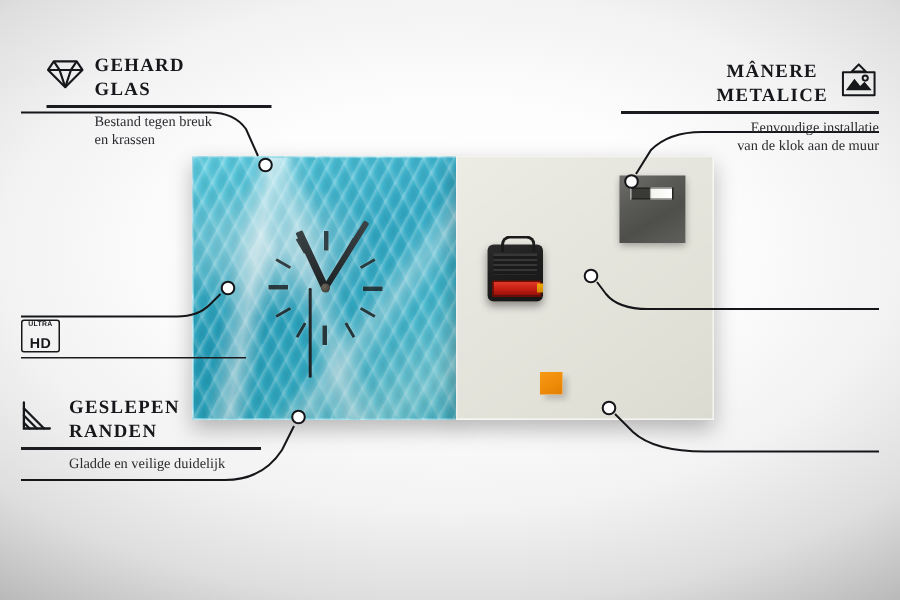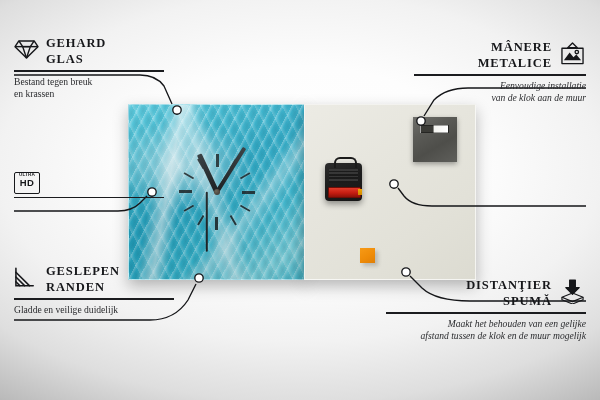--- a/index.html
+++ b/index.html
@@ -116,29 +116,30 @@
   .ctitle{
     display:flex;align-items:center;gap:7px;
     font-size:12.5px;font-weight:bold;letter-spacing:.9px;color:#16171a;
     line-height:1.25;text-transform:uppercase;
   }
   .ctitle .txt{white-space:pre-line;}
   .rule{height:1.4px;background:#1b1c1f;margin:3px 0 4px;}
   .csub{
     font-size:9.6px;color:#2b2c2f;line-height:1.32;white-space:pre-line;
     font-family:"Liberation Serif", serif;
+    margin-left:32px;
   }
   .left  .ctitle{justify-content:flex-start;}
   .right .ctitle{justify-content:flex-end;}
-  .right .csub{text-align:right;font-style:italic;}
+  .right .csub{text-align:right;}
   .left  .csub{text-align:left;}
   .ico{flex:0 0 auto;display:block;}
   .hdbox{
     width:24px;height:20px;border:1.6px solid #17181b;border-radius:2px;
-    display:flex;flex-direction:column;align-items:center;justify-content:flex-start;line-height:1;
+    display:flex;flex-direction:column;align-items:center;justify-content:space-between;line-height:1;margin-top:41px;
   }
   .hdbox .u{font-size:4.6px;font-weight:bold;letter-spacing:.2px;font-family:"Liberation Sans",sans-serif;}
   .hdbox .h{font-size:9.5px;font-weight:bold;letter-spacing:.3px;font-family:"Liberation Sans",sans-serif;}
   
   #wires{position:absolute;left:0;top:0;width:600px;height:400px;pointer-events:none;}
   #wires path{fill:none;stroke:#151619;stroke-width:1.35;}
   #wires circle{fill:#ffffff;stroke:#151619;stroke-width:1.35;}
 </style>
 </head>
 <body>
@@ -221,21 +222,21 @@
     <path d="M586,88 H468 Q446,88 434,100 L424,116"></path>
     <circle cx="421" cy="121" r="4.2"></circle>
 
     <path d="M586,206 H432 Q412,206 404,196 L398,188"></path>
     <circle cx="394" cy="184" r="4.2"></circle>
 
     <path d="M586,301 H470 Q436,301 422,288 L410,276"></path>
     <circle cx="406" cy="272" r="4.2"></circle>
   </svg>
 
-  <div class="callout left" style="left:14px;top:36px;width:150px;">
+  <div class="callout left" style="left:31px;top:36px;width:150px;">
     <div class="ctitle">
       <span class="ico">
         <svg width="25" height="21" viewBox="0 0 26 22">
           <g fill="none" stroke="#16171a" stroke-width="1.5" stroke-linejoin="round">
             <path d="M5,2 H21 L25,8 L13,20 L1,8 Z"></path>
             <path d="M1,8 H25"></path>
               <path d="M5,2 L9,8 L13,20"></path>
               <path d="M21,2 L17,8 L13,20"></path>
             <path d="M9,8 H17"></path>
           </g>
@@ -273,51 +274,33 @@
       </span>
       <span class="txt">GESLEPEN
 RANDEN</span>
     </div>
     <div class="rule"></div>
     <div class="csub">Gladde en veilige duidelijk</div>
   </div>
 
   <div class="callout right" style="right:14px;top:40px;width:172px;">
     <div class="ctitle">
-      <span class="txt" style="text-align:right">MÂNERE
+      <span class="txt" style="text-align:center">MÂNERE
 METALICE</span>
       <span class="ico">
         <svg width="27" height="23" viewBox="0 0 28 24">
           <g fill="none" stroke="#16171a" stroke-width="1.4" stroke-linejoin="round">
             <path d="M14,1 L9,6 H19 Z"></path>
             <rect x="3" y="6.5" width="22" height="16"></rect>
             <path d="M5,19 L11,11 L15,16 L18,13 L23,19 Z" fill="#16171a" stroke="none"></path>
             <circle cx="18.5" cy="10.5" r="1.8"></circle>
           </g>
         </svg>
       </span>
     </div>
     <div class="rule"></div>
     <div class="csub">Eenvoudige installatie
 van de klok aan de muur</div>
   </div>
 
 
-  <div class="callout right" style="right:14px;top:278px;width:200px;">
-    <div class="ctitle">
-      <span class="txt" style="text-align:right">DISTANŢIER
-SPUMĂ</span>
-      <span class="ico">
-        <svg width="27" height="25" viewBox="0 0 28 26">
-          <g fill="#16171a" stroke="#16171a" stroke-width="1.2" stroke-linejoin="round">
-            <path d="M11,1 h6 v8 h4 l-7,7 -7,-7 h4 z"></path>
-            <path d="M14,14.5 L25,19 L14,23.5 L3,19 Z" fill="none"></path>
-            <path d="M3,19 v2.5 L14,26 L25,21.5 V19" fill="none"></path>
-          </g>
-        </svg>
-      </span>
-    </div>
-    <div class="rule"></div>
-    <div class="csub">Maakt het behouden van een gelijke
-afstand tussen de klok en de muur mogelijk</div>
-  </div>
 
 </div>
 
 </body></html>

